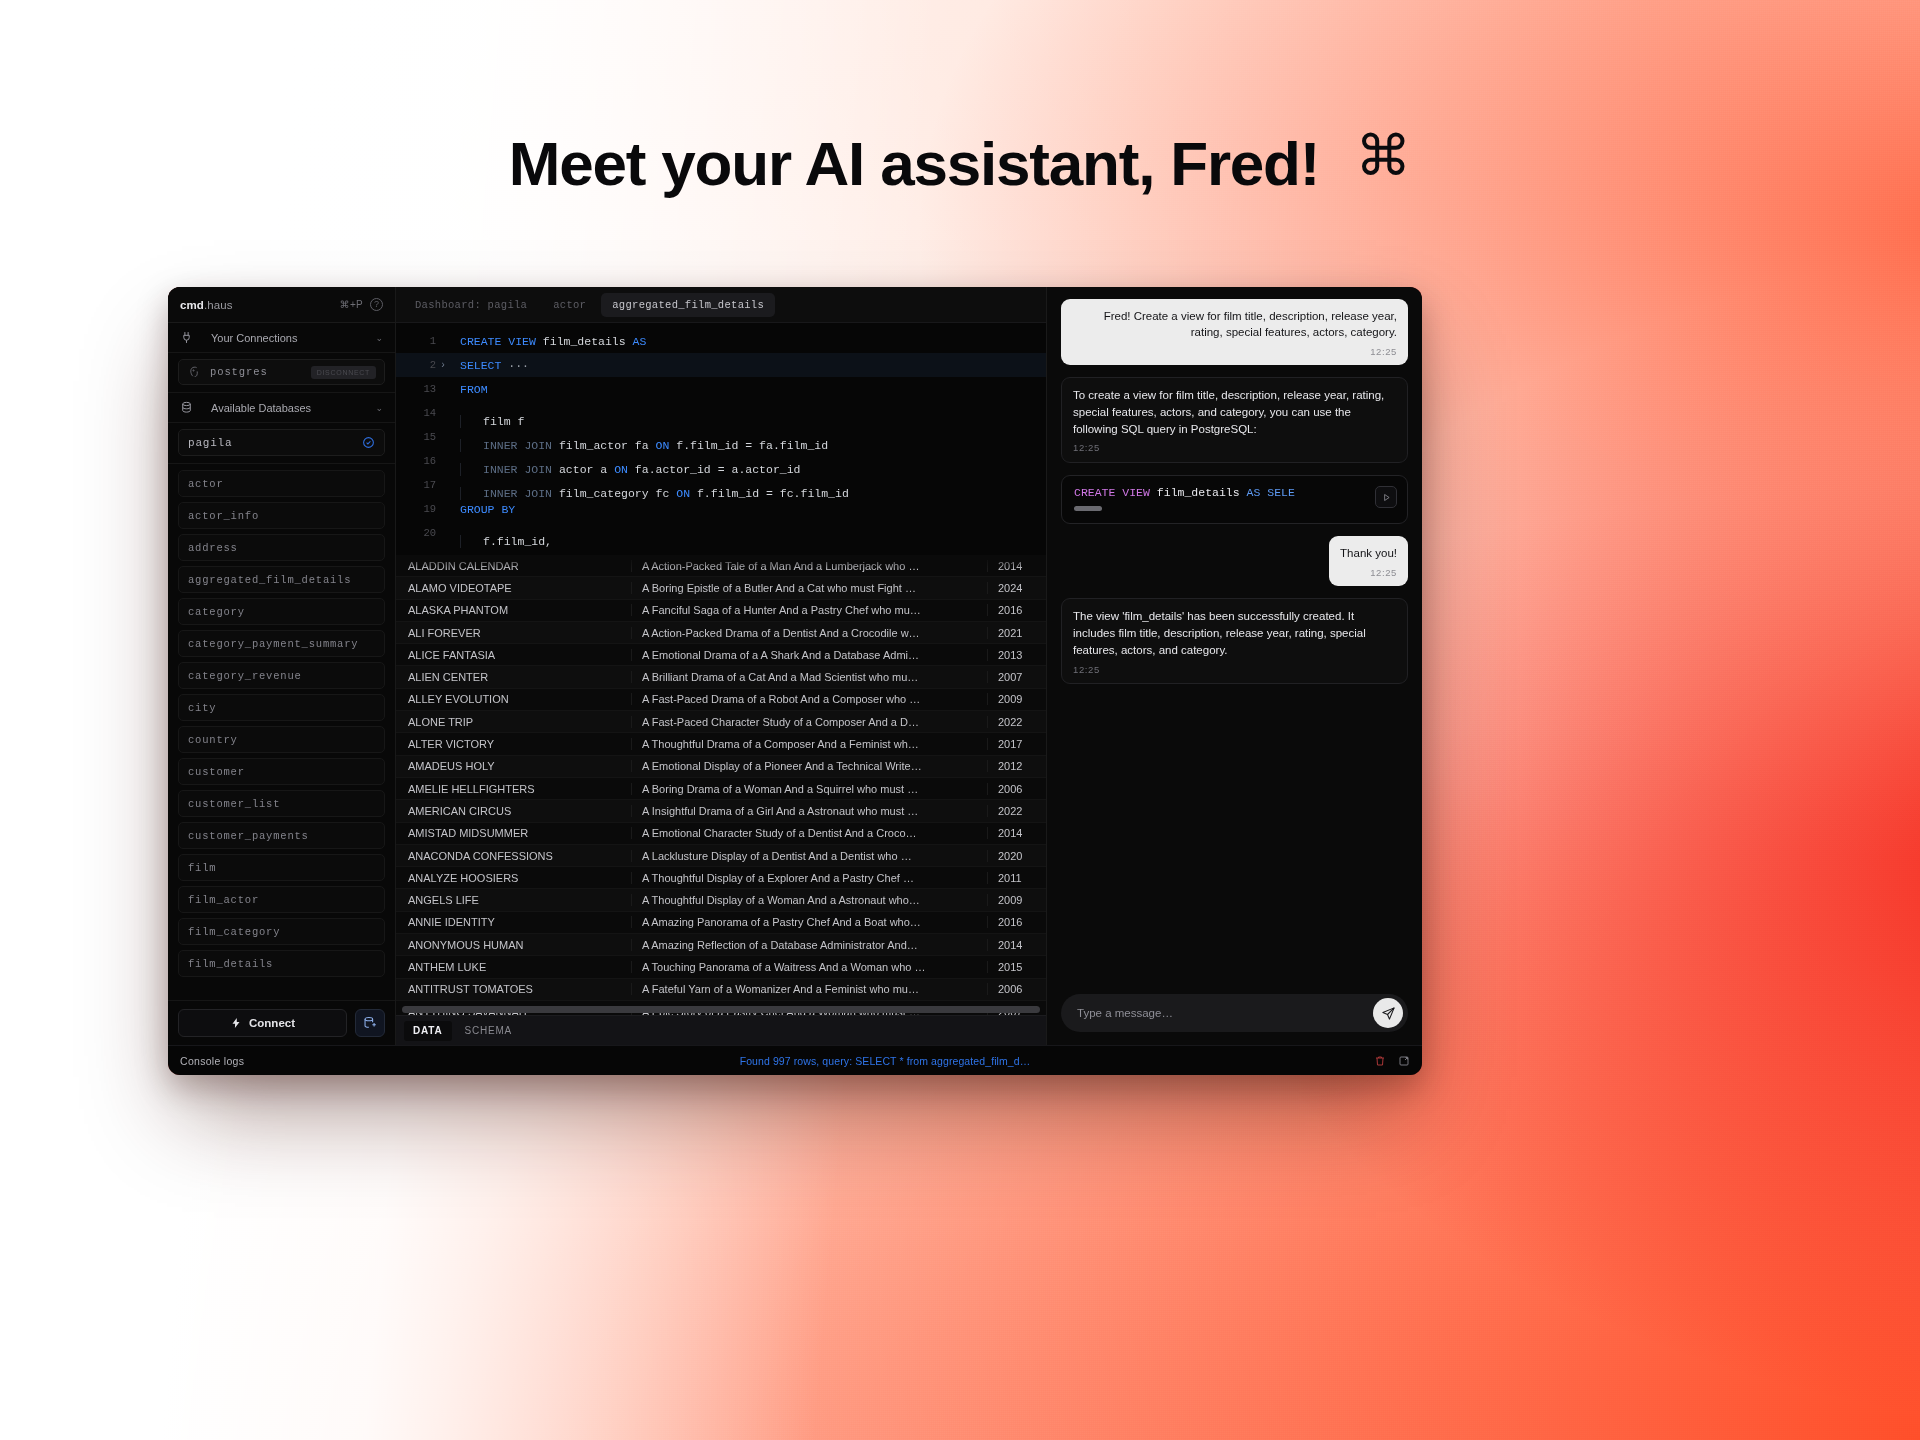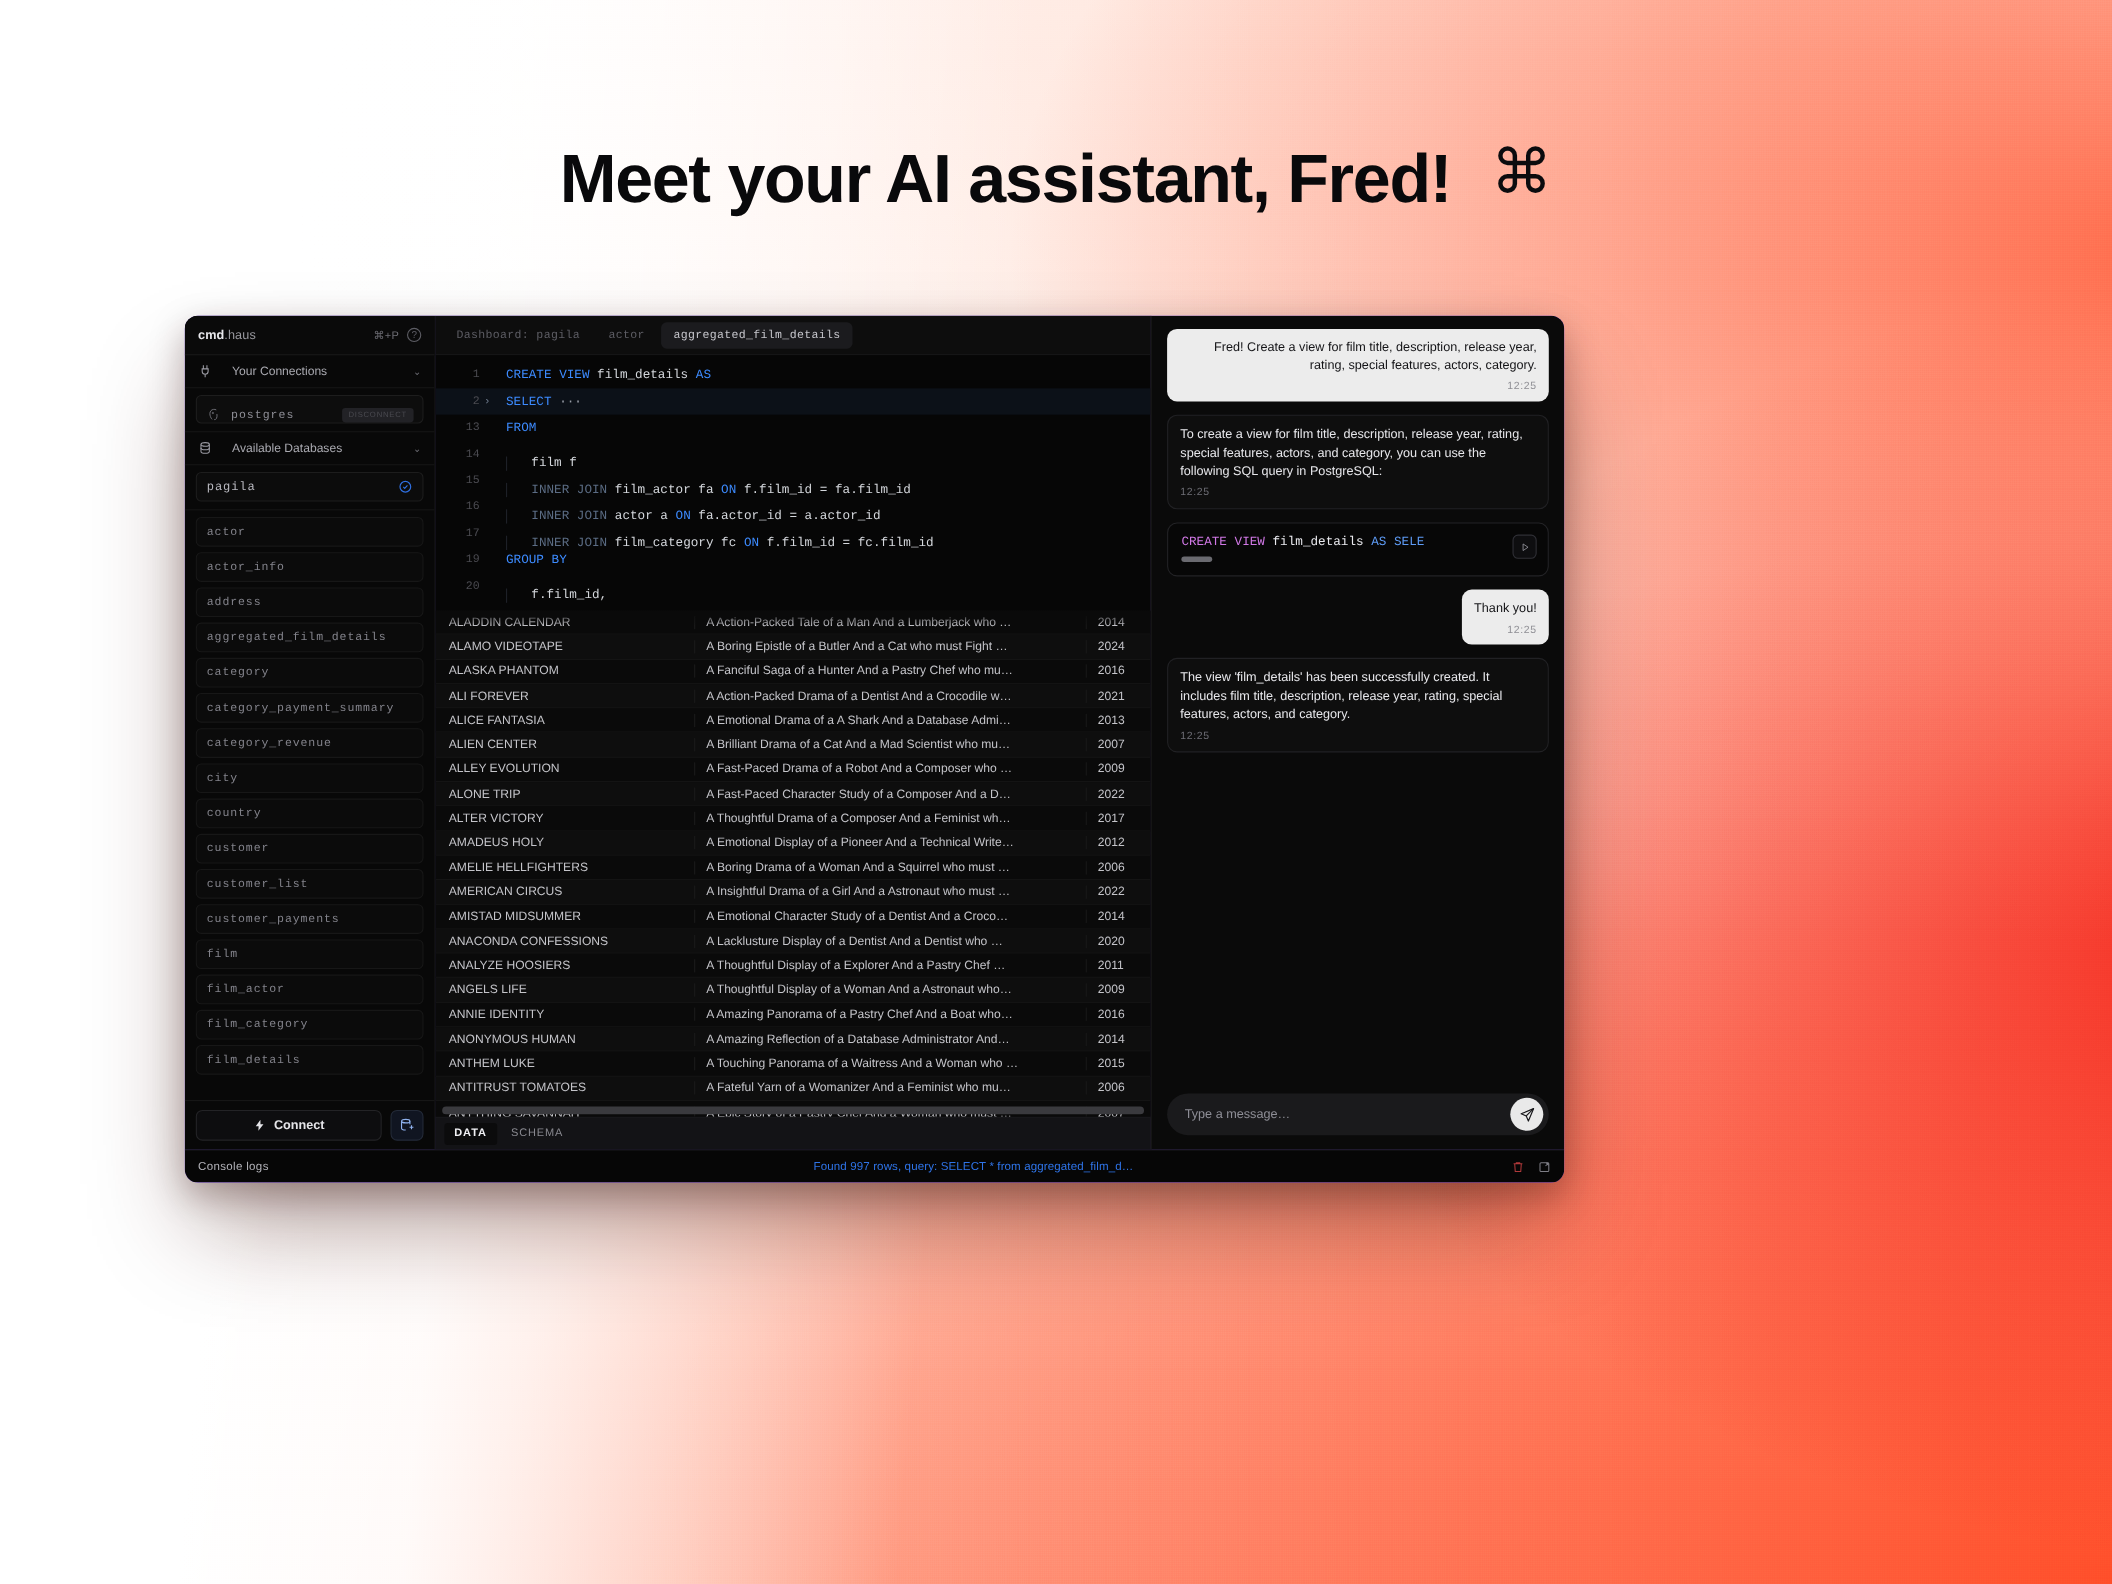--- a/index.html
+++ b/index.html
@@ -55,21 +55,21 @@
     line-height: 1;
     color: #0b0b0e;
     font-weight: 400;
   }
 
   
   .app {
     position: absolute;
     left: 168px; top: 287px;
     width: 1254px; height: 788px;
-    background: #8b5cf6;
+    background: #7f1d1d;
     border-radius: 12px;
     box-shadow: 0 48px 90px -14px rgba(60,12,4,.42), 0 12px 32px rgba(40,8,2,.28);
     overflow: hidden;
     display: flex; flex-direction: column;
     color: #c9c9cd;
     z-index: 4;
   }
   .app-body { flex: 1; display: flex; min-height: 0; }
 
   
@@ -102,21 +102,21 @@
     display: flex; align-items: center; gap: 18px;
     height: 30px; padding: 0 12px;
     border-bottom: 1px solid #161616;
     font-size: 11px; color: #a9a9b0;
   }
   .section-head .chev { margin-left: auto; color: #6a6a71; font-size: 9px; }
   .sec-ico { width: 13px; height: 13px; flex: none; color: #9a9aa2; display:block; }
 
   .conn-wrap { padding: 6px 10px 7px; border-bottom: 1px solid #161616; }
   .conn-row {
-    display: flex; align-items: flex-end; gap: 9px;
+    display: flex; align-items: center; gap: 9px;
     height: 26px; padding: 0 8px;
     border: 1px solid #1d1d1d; border-radius: 5px;
     background: #0d0d0d;
   }
   .conn-name { font-family: "Liberation Mono", monospace; font-size: 10.5px; color: #8e8e96; letter-spacing: .9px; }
   .disconnect-pill {
     margin-left: auto;
     font-size: 7px; letter-spacing: .7px;
     color: #4a4a50; background: #222226;
     padding: 3px 6px; border-radius: 3px;

